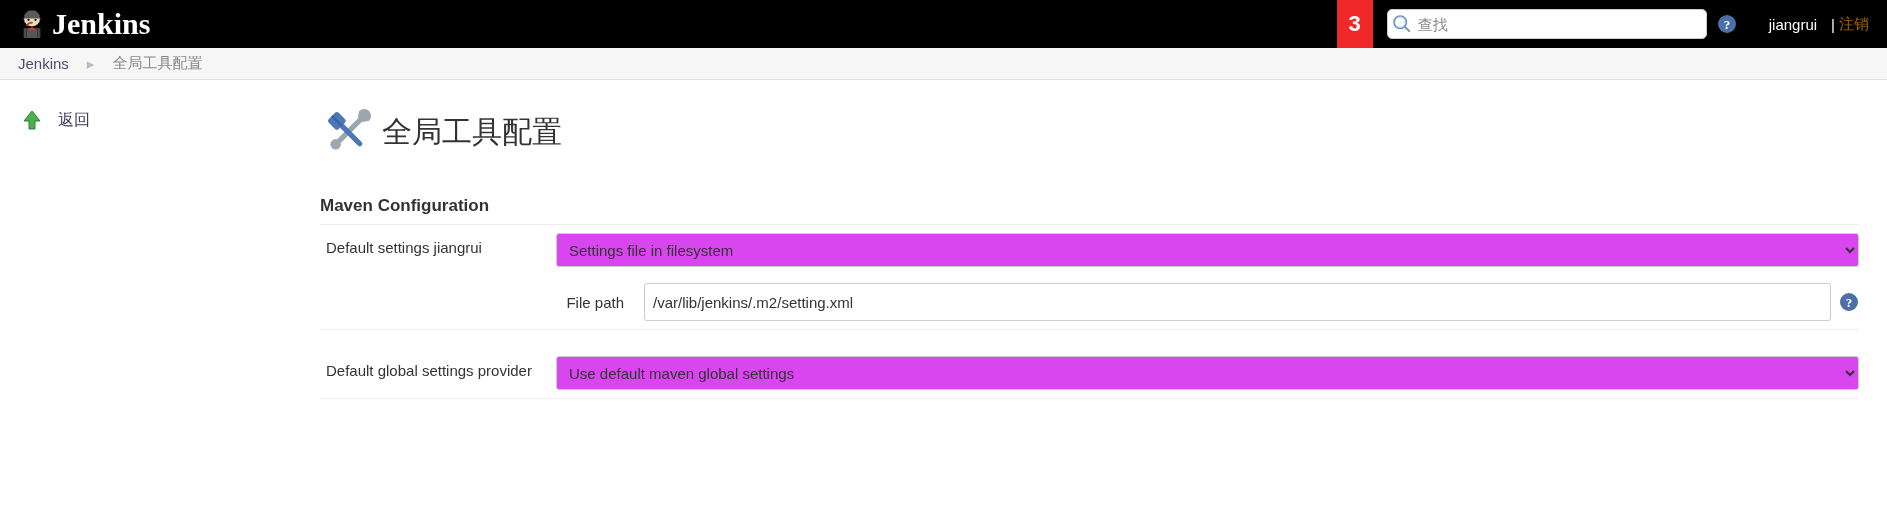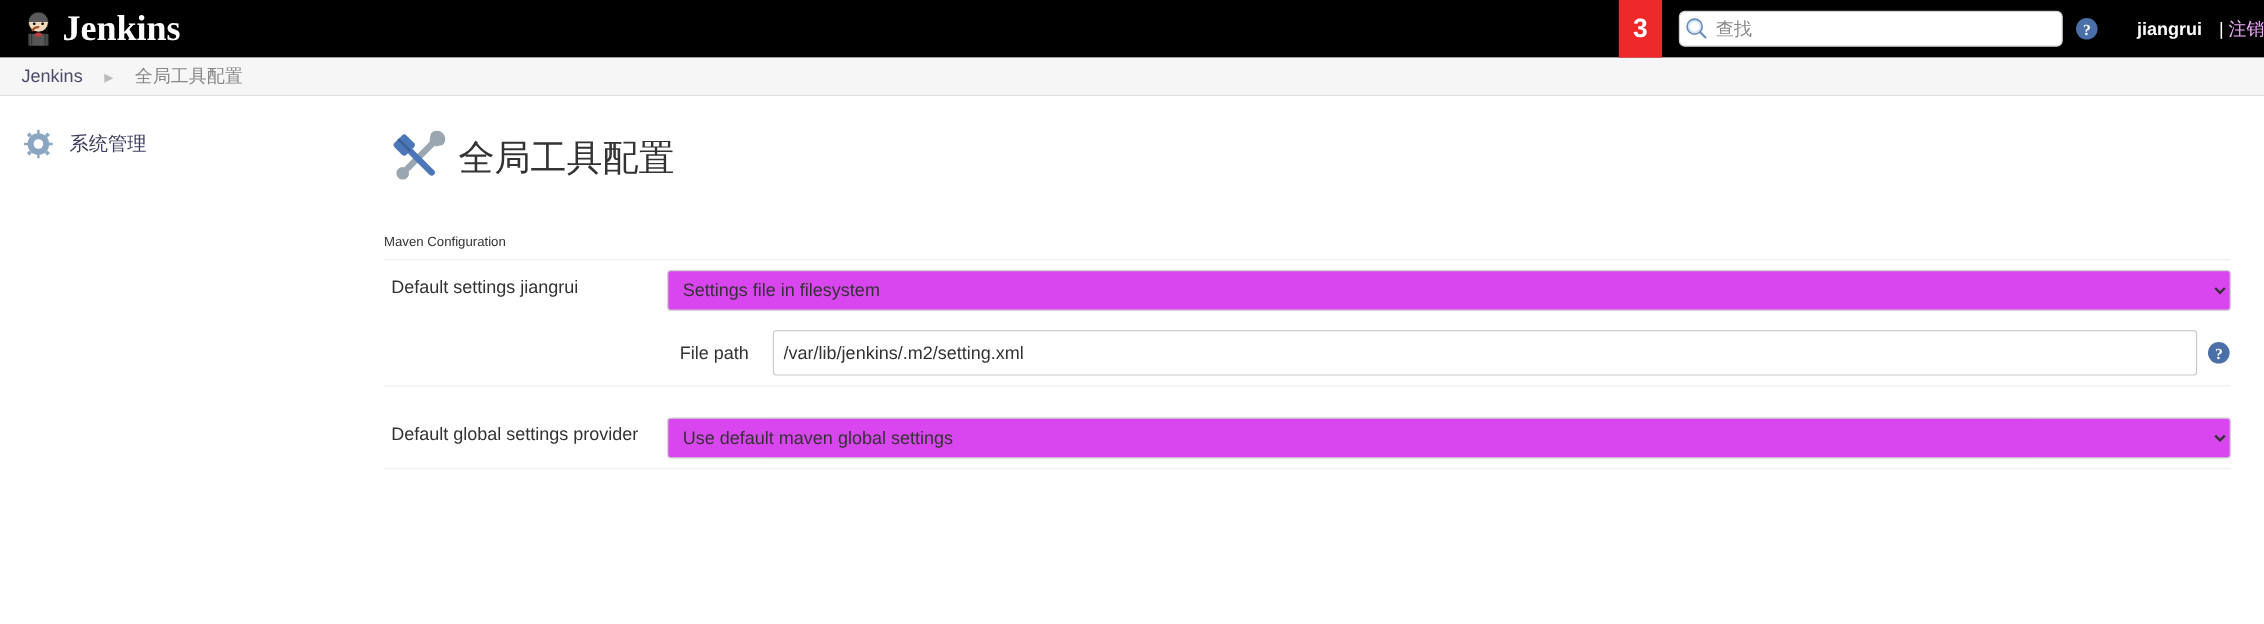--- a/index.html
+++ b/index.html
@@ -57,25 +57,25 @@
   .search-mag circle.lens  { fill: #fff; }
 
   .help-icon {
     width: 20px; height: 20px;
     display: inline-flex; align-items: center; justify-content: center;
     margin-right: 18px;
   }
   .help-icon svg { width: 20px; height: 20px; }
 
   .user-link {
-    color: #fff; font-weight: bold; font-size: 15px;
+    color: #fff; font-weight: normal; font-size: 15px;
     padding: 0 14px; cursor: pointer;
   }
   .sep { color: #fff; font-size: 15px; padding-right: 4px; }
-  .logout-link { color: #f0abfc; font-size: 15px; cursor: pointer; }
+  .logout-link { color: #a16207; font-size: 15px; padding-right: 18px; cursor: pointer; }
 
   
   .breadcrumbs {
     background: #f6f6f6;
     border-bottom: 1px solid #e0e0e0;
     height: 32px;
     display: flex;
     align-items: center;
     padding-left: 18px;
     font-size: 15px;
@@ -94,21 +94,21 @@
   }
   .task .ticon { width: 24px; height: 24px; margin-right: 14px; }
 
   .main { flex: 1; padding: 24px 28px 24px 0; }
 
   .page-title-row { display: flex; align-items: center; margin-bottom: 28px; }
   .tools-icon { width: 56px; height: 56px; margin-right: 6px; }
   .page-title { font-size: 30px; font-weight: 400; font-family: 'Microsoft YaHei', 'PingFang SC', sans-serif; color: #333; }
 
   .section-title {
-    font-weight: normal; font-size: 11px; color: #333;
+    font-weight: bold; font-size: 17px; color: #333;
     padding: 8px 0;
     border-bottom: 1px solid #eee;
     margin-bottom: 0;
   }
 
   .form-row {
     display: flex;
     align-items: flex-start;
     padding: 8px 0;
     border-bottom: 1px solid #eee;
@@ -199,34 +199,23 @@
   <a>Jenkins</a>
   <span class="bc-sep">▸</span>
   <span class="current">全局工具配置</span>
 </div>
 
 <div class="body">
 
   <div class="sidebar">
     <div class="task">
       <svg class="ticon" viewBox="0 0 24 24">
-        <circle cx="12" cy="12" r="9" fill="#8aa6c1"></circle>
-        <g fill="#8aa6c1">
-          <rect x="11" y="0" width="2" height="4"></rect>
-            <rect x="11" y="20" width="2" height="4"></rect>
-          <rect x="0" y="11" width="4" height="2"></rect>
-            <rect x="20" y="11" width="4" height="2"></rect>
-          <rect x="3" y="3" width="3" height="3" transform="rotate(45 4.5 4.5)"></rect>
-          <rect x="18" y="3" width="3" height="3" transform="rotate(45 19.5 4.5)"></rect>
-          <rect x="3" y="18" width="3" height="3" transform="rotate(45 4.5 19.5)"></rect>
-          <rect x="18" y="18" width="3" height="3" transform="rotate(45 19.5 19.5)"></rect>
-        </g>
-        <circle cx="12" cy="12" r="4" fill="#fff"></circle>
+        <path d="M12 3 L20 13 L15 13 L15 21 L9 21 L9 13 L4 13 Z" fill="#4caf50" stroke="#2e7d32" stroke-width="1"></path>
       </svg>
-      <span class="label">系统管理</span>
+      <span class="label">返回</span>
     </div>
   </div>
 
   <div class="main">
     <div class="page-title-row">
       <svg class="tools-icon" viewBox="0 0 64 64">
         <g transform="rotate(45 32 32)">
           <rect x="29" y="6" width="6" height="42" rx="3" fill="#9aa7b0"></rect>
           <path d="M24 6 a8 8 0 0 1 16 0 l-4 6 h-8 z" fill="#9aa7b0"></path>
           <circle cx="32" cy="52" r="6" fill="#9aa7b0"></circle>

